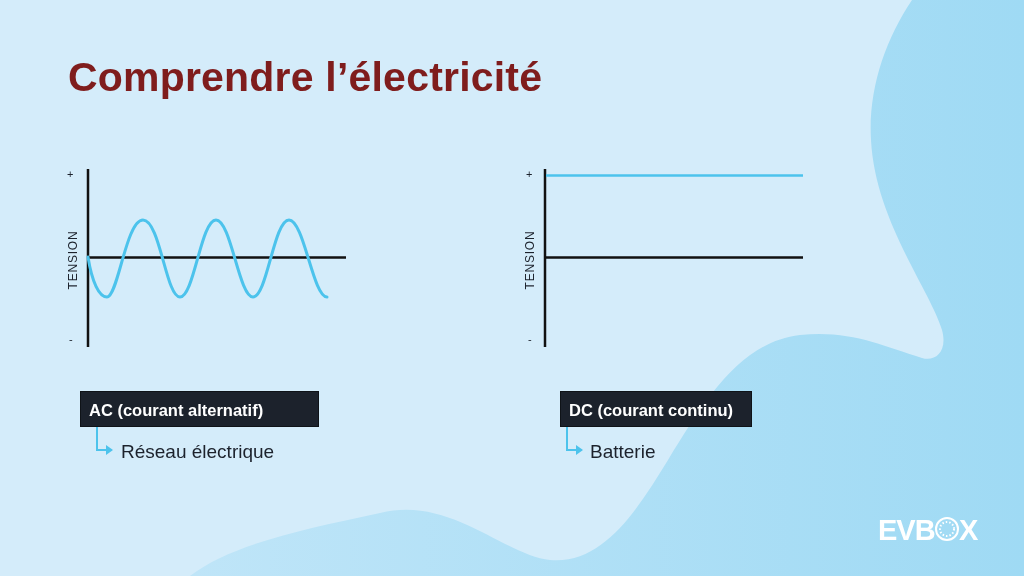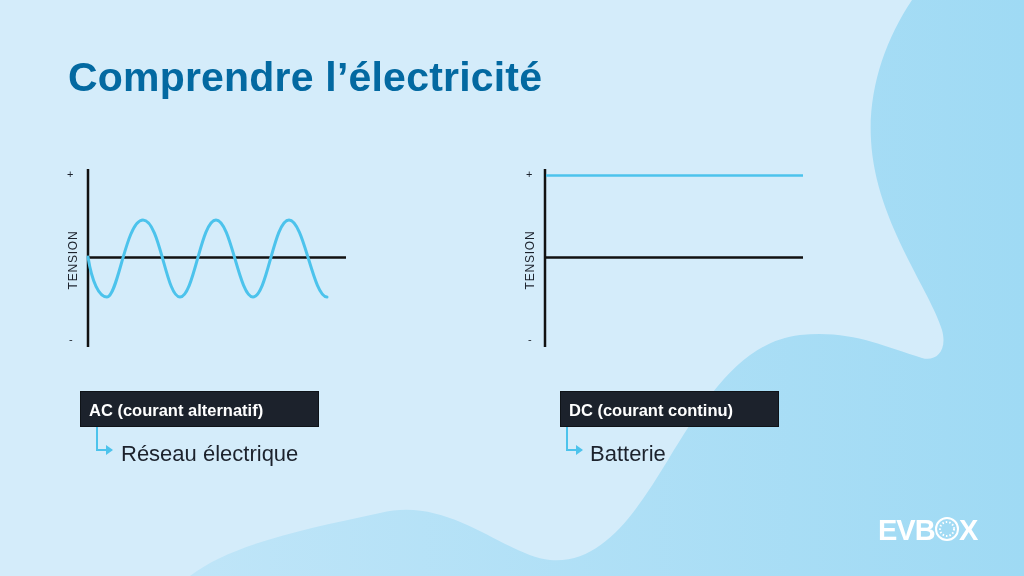--- a/index.html
+++ b/index.html
@@ -1,23 +1,23 @@
 <!DOCTYPE html>
 <html><head>
 <meta charset="utf-8">
 <style>
   html, body { margin:0; padding:0; }
   body { width:1024px; height:576px; overflow:hidden; position:relative; background:#d4ecfa; font-family:"Liberation Sans", sans-serif; }
   .bg { position:absolute; left:0; top:0; width:1024px; height:576px; }
-  .title { position:absolute; left:68px; top:54px; margin:0; font-size:41px; font-weight:700; color:#0369a1; letter-spacing:0.2px; white-space:nowrap; }
+  .title { position:absolute; left:68px; top:54px; margin:0; font-size:41px; font-weight:700; color:#7f1d1d; letter-spacing:0.2px; white-space:nowrap; }
   .chart { position:absolute; top:0; left:0; width:1024px; height:576px; }
   .axis-label { position:absolute; font-size:12px; color:#1c222c; letter-spacing:0.8px; transform:rotate(-90deg); transform-origin:center; white-space:nowrap; }
   .tick { position:absolute; font-size:11px; color:#1c222c; }
   .tag { position:absolute; background:#1c222c; color:#fff; font-weight:700; font-size:16.5px; height:36px; line-height:36px; padding:0 8px; white-space:nowrap; border:1px solid #0f1318; box-sizing:border-box; }
-  .sub { position:absolute; font-size:22px; color:#1c222c; white-space:nowrap; }
+  .sub { position:absolute; font-size:19px; color:#1c222c; white-space:nowrap; }
   .arrow { position:absolute; }
   .logo { position:absolute; left:878px; top:512px; width:110px; height:34px; }
 </style>
 </head>
 <body>
 
 <svg class="bg" viewBox="0 0 1024 576" xmlns="http://www.w3.org/2000/svg">
   <defs>
     <linearGradient id="g1" x1="0" y1="0" x2="1" y2="0">
       <stop offset="0" stop-color="#bfe5f8"></stop>
@@ -52,21 +52,21 @@
 <div class="tick" style="left:528px;top:333px;">-</div>
 <div class="axis-label" style="left:500px;top:253px;width:60px;text-align:center;">TENSION</div>
 
 <div class="tag" style="left:80px;top:391px;width:239px;">AC (courant alternatif)</div>
 <svg class="arrow" style="left:95px;top:427px;" width="22" height="30" viewBox="0 0 22 30">
   <path d="M2,0 L2,23 L12,23" fill="none" stroke="#4cc3ec" stroke-width="2"></path>
   <path d="M11,18 L18,23 L11,28 Z" fill="#4cc3ec"></path>
 </svg>
 <div class="sub" style="left:121px;top:441px;">Réseau électrique</div>
 
-<div class="tag" style="left:560px;top:391px;width:219px;">DC (courant continu)</div>
+<div class="tag" style="left:560px;top:391px;width:192px;">DC (courant continu)</div>
 <svg class="arrow" style="left:565px;top:427px;" width="22" height="30" viewBox="0 0 22 30">
   <path d="M2,0 L2,23 L12,23" fill="none" stroke="#4cc3ec" stroke-width="2"></path>
   <path d="M11,18 L18,23 L11,28 Z" fill="#4cc3ec"></path>
 </svg>
 <div class="sub" style="left:590px;top:441px;">Batterie</div>
 
 <svg class="logo" viewBox="0 0 110 34" xmlns="http://www.w3.org/2000/svg">
   <text x="0" y="28" font-family="Liberation Sans, sans-serif" font-weight="700" font-size="29" fill="#ffffff" letter-spacing="-1">EVB</text>
   <g>
     <circle cx="69" cy="17" r="11" fill="none" stroke="#ffffff" stroke-width="2"></circle>

